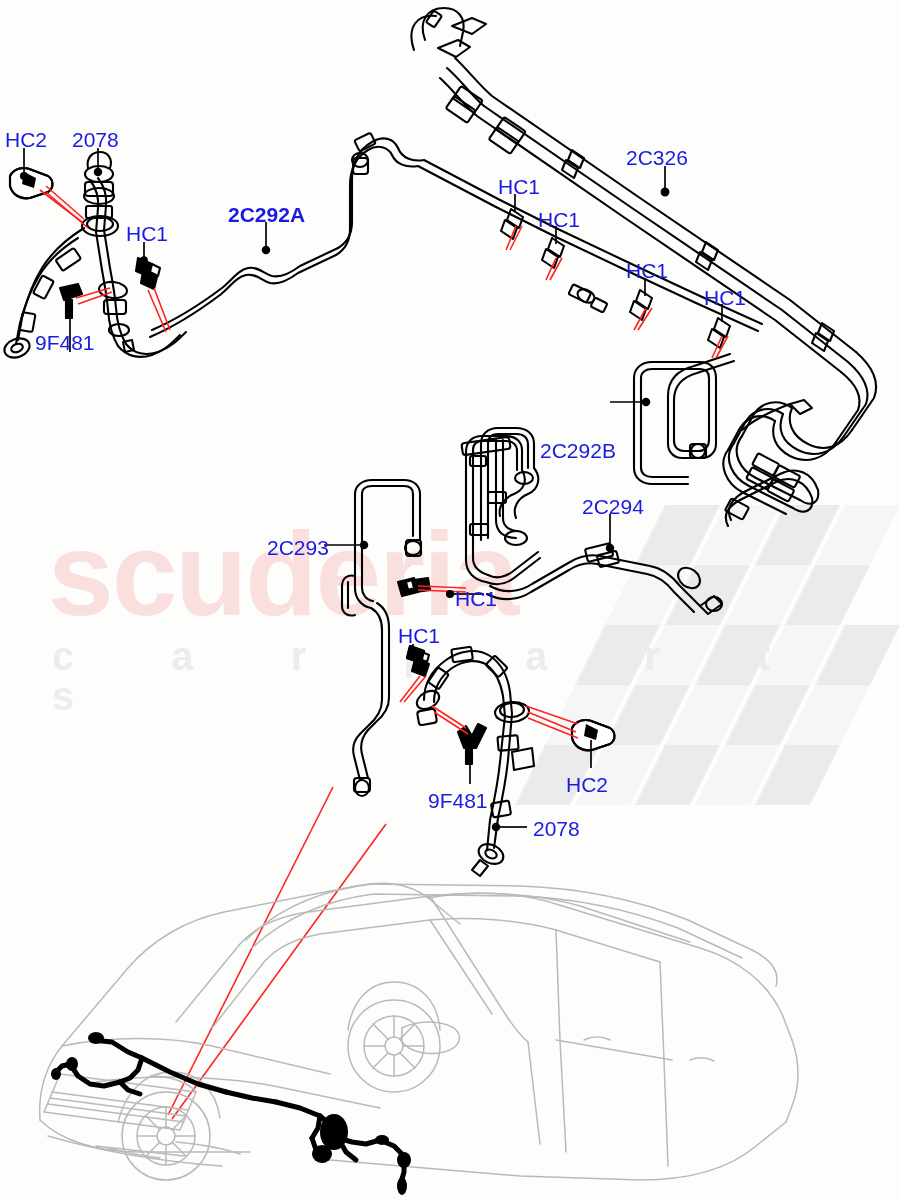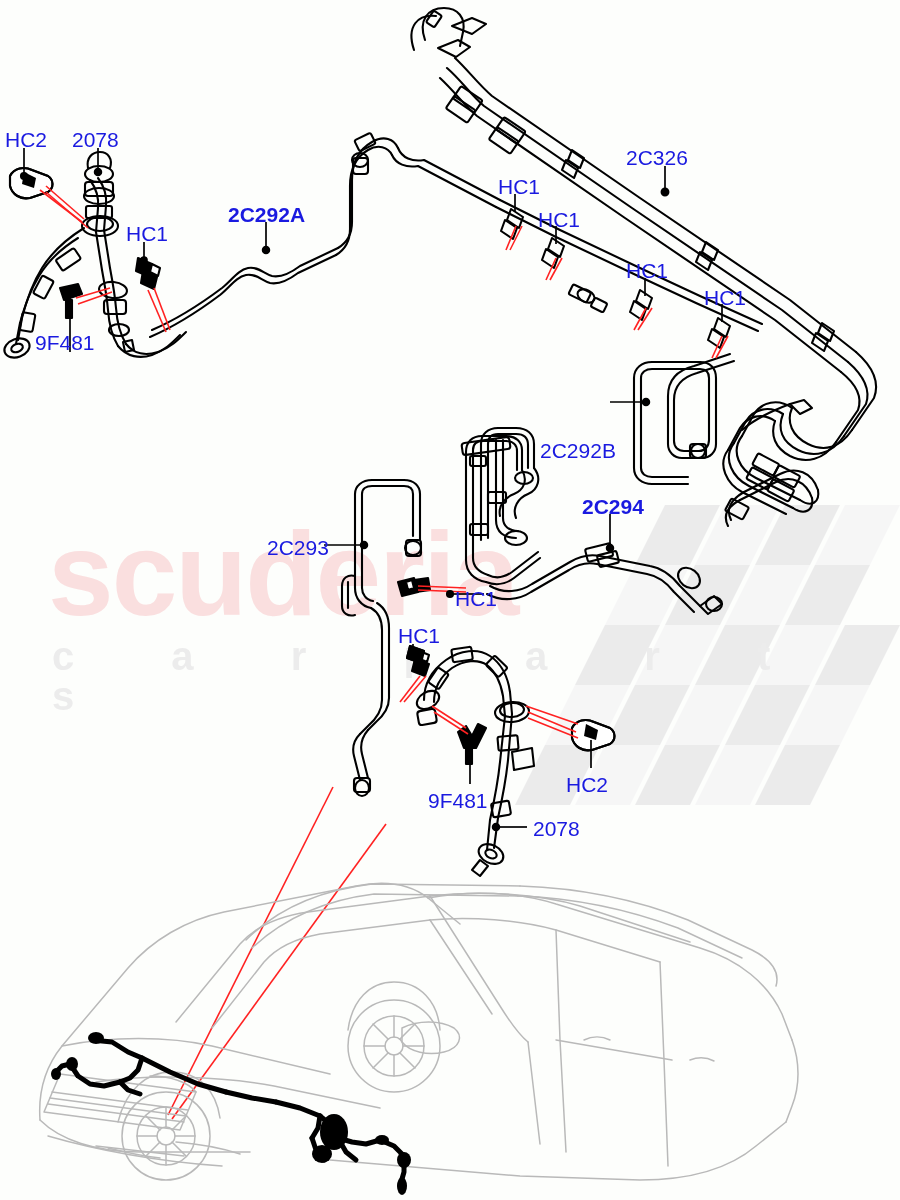--- a/index.html
+++ b/index.html
@@ -546,21 +546,21 @@
     <div class="lbl" style="left:72px; top:128px;">2078</div>
     <div class="lbl" style="left:126px;top:222px;">HC1</div>
     <div class="lbl" style="left:228px;top:203px;font-weight:bold;">2C292A</div>
     <div class="lbl" style="left:35px; top:331px;">9F481</div>
     <div class="lbl" style="left:626px;top:146px;">2C326</div>
     <div class="lbl" style="left:498px;top:175px;">HC1</div>
     <div class="lbl" style="left:538px;top:208px;">HC1</div>
     <div class="lbl" style="left:626px;top:259px;">HC1</div>
     <div class="lbl" style="left:704px;top:286px;">HC1</div>
     <div class="lbl" style="left:540px;top:411px;margin-top:28px;">2C292B</div>
-    <div class="lbl" style="left:582px;top:495px;font-weight:bold;">2C294</div>
+    <div class="lbl" style="left:582px;top:495px;">2C294</div>
     <div class="lbl" style="left:267px;top:536px;text-align:center;">2C293</div>
     <div class="lbl" style="left:455px;top:587px;">HC1</div>
     <div class="lbl" style="left:398px;top:624px;">HC1</div>
     <div class="lbl" style="left:428px;top:789px;">9F481</div>
     <div class="lbl" style="left:566px;top:773px;">HC2</div>
     <div class="lbl" style="left:533px;top:817px;">2078</div>
   </div>
 
 </div>
 

